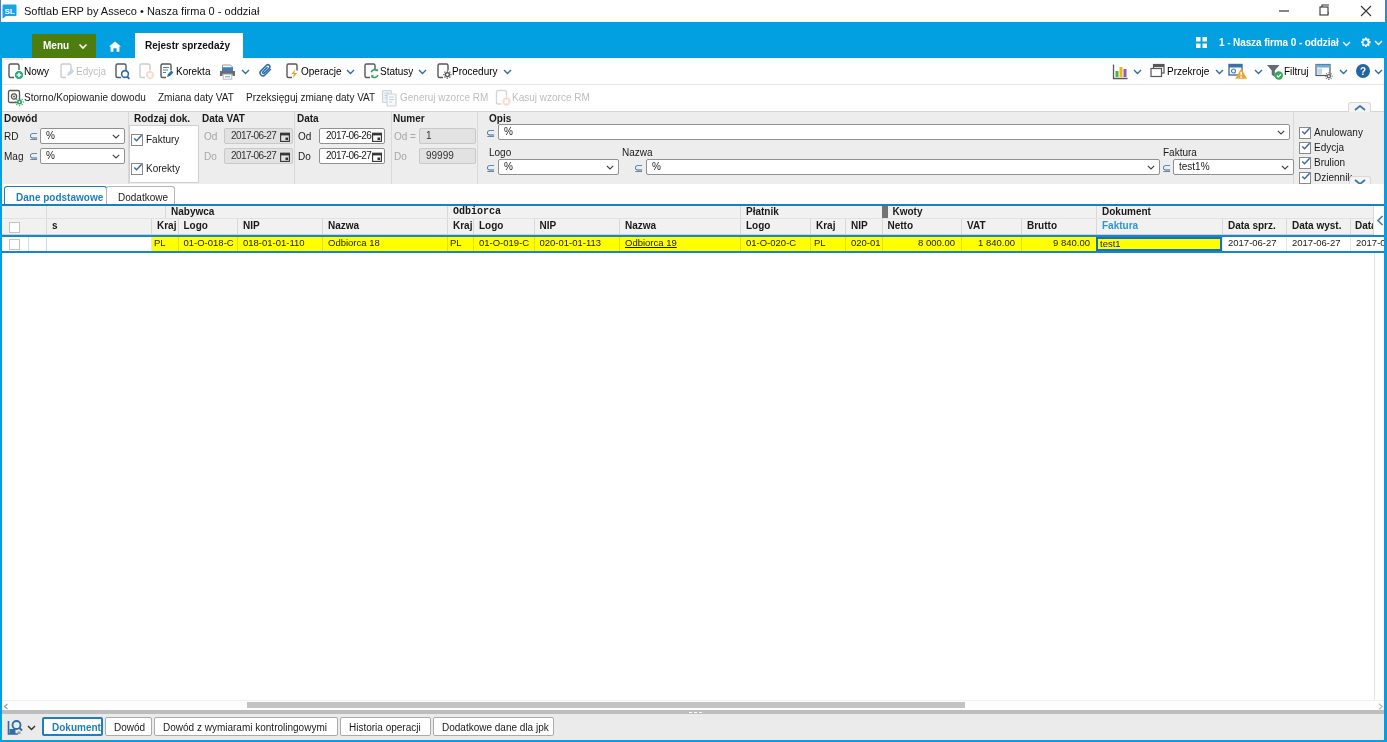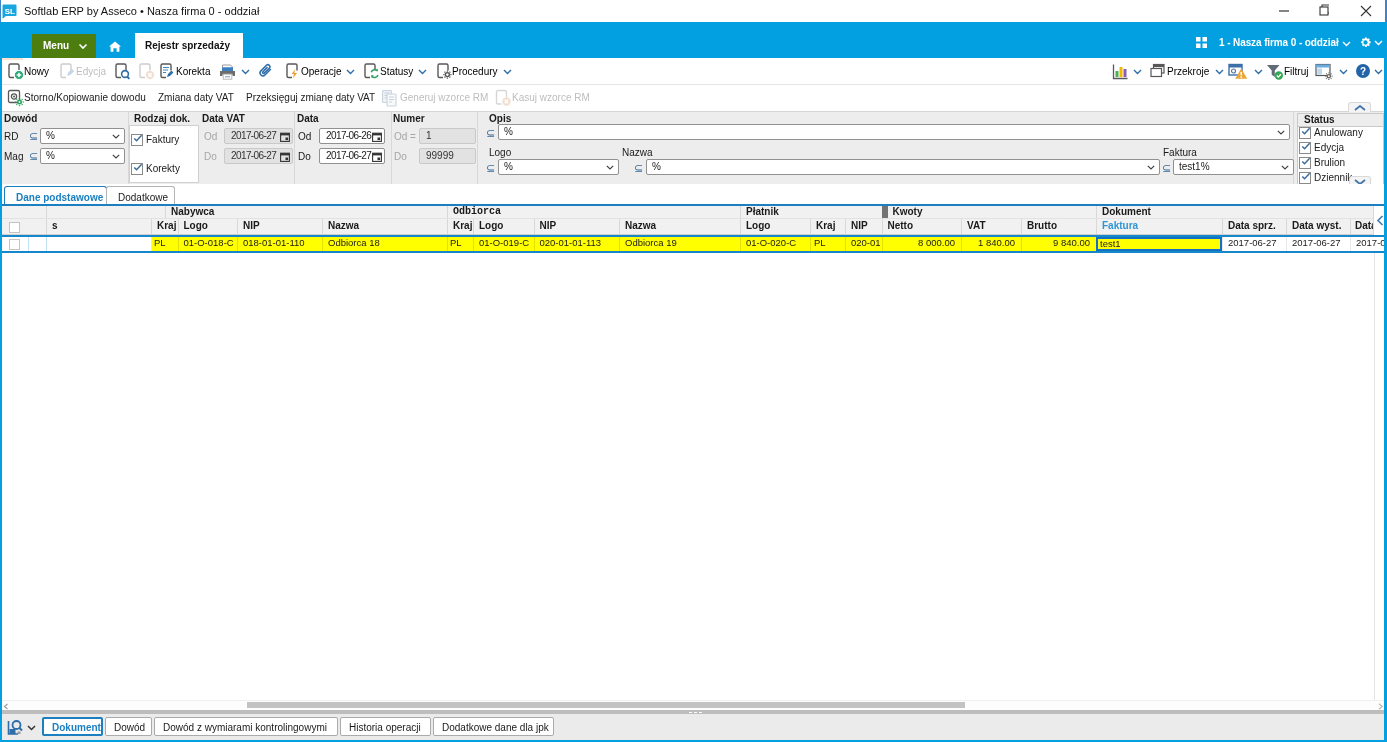--- a/index.html
+++ b/index.html
@@ -346,25 +346,20 @@
       </svg></div>
   <span class="abs nw sub" style="left:634px;top:50px;color:#3a6b9b;">⊆</span>
   <div class="fld abs" style="left:646px;top:47px;width:514px;height:16px;"><span style="margin-left:5px;">%</span><svg class="abs" style="right:4px;top:5px;" width="8" height="5" viewBox="0 0 8 5">
         <path d="M0.8 0.8 L4 4 L7.2 0.8" fill="none" stroke="#444" stroke-width="1.2"></path>
       </svg></div>
   <span class="abs nw sub" style="left:1162px;top:50px;color:#3a6b9b;">⊆</span>
   <div class="fld abs" style="left:1173px;top:47px;width:121px;height:16px;"><span style="margin-left:5px;">test1%</span><svg class="abs" style="right:4px;top:5px;" width="8" height="5" viewBox="0 0 8 5">
         <path d="M0.8 0.8 L4 4 L7.2 0.8" fill="none" stroke="#444" stroke-width="1.2"></path>
       </svg></div>
 
-  <div class="abs" style="left:1297px;top:1px;width:87px;height:72px;background:#fff;border:1px solid #c9c9c9;box-sizing:border-box;">
-    <div class="abs" style="left:0;top:0;width:85px;height:12px;background:#ededed;border-bottom:1px solid #c9c9c9;">
-        <span class="abs b" style="left:6px;top:0px;">Status</span>
-      </div>
-  </div>
   <div class="abs" style="left:1299px;top:15px;width:10px;height:10px;background:#fff;border:1px solid #8a8a8a;"></div>
   <svg class="abs" style="left:1300px;top:14px;" width="11" height="11" viewBox="0 0 12 12">
       <path d="M2.5 6 L5 8.5 L10.5 2.5" fill="none" stroke="#3a6b9b" stroke-width="1.6"></path>
     </svg>
   <span class="abs nw" style="left:1314px;top:15px;">Anulowany</span>
   <div class="abs" style="left:1299px;top:30px;width:10px;height:10px;background:#fff;border:1px solid #8a8a8a;"></div>
   <svg class="abs" style="left:1300px;top:29px;" width="11" height="11" viewBox="0 0 12 12">
       <path d="M2.5 6 L5 8.5 L10.5 2.5" fill="none" stroke="#3a6b9b" stroke-width="1.6"></path>
     </svg>
   <span class="abs nw" style="left:1314px;top:30px;">Edycja</span>
@@ -512,21 +507,21 @@
 <div style="position:absolute;left:447px;top:0;width:26px;height:14px;background:#ffff00;border-left:1px solid #e3e300;box-sizing:border-box;">
       <span style="position:absolute;left:2px;top:0px;white-space:nowrap;">PL</span>
     </div>
 <div style="position:absolute;left:473px;top:0;width:60.5px;height:14px;background:#ffff00;border-left:1px solid #e3e300;box-sizing:border-box;">
       <span style="position:absolute;left:5px;top:0px;white-space:nowrap;">01-O-019-C</span>
     </div>
 <div style="position:absolute;left:533.5px;top:0;width:85.5px;height:14px;background:#ffff00;border-left:1px solid #e3e300;box-sizing:border-box;">
       <span style="position:absolute;left:5px;top:0px;white-space:nowrap;">020-01-01-113</span>
     </div>
 <div style="position:absolute;left:619px;top:0;width:121px;height:14px;background:#ffff00;border-left:1px solid #e3e300;box-sizing:border-box;">
-      <span style="position:absolute;left:5px;top:0px;white-space:nowrap;">Odbiorca 19</span>
+      <span style="position:absolute;left:5px;top:0px;white-space:nowrap;text-decoration:underline;">Odbiorca 19</span>
     </div>
 <div style="position:absolute;left:740px;top:0;width:70px;height:14px;background:#ffff00;border-left:1px solid #e3e300;box-sizing:border-box;">
       <span style="position:absolute;left:5px;top:0px;white-space:nowrap;">01-O-020-C</span>
     </div>
 <div style="position:absolute;left:810px;top:0;width:35px;height:14px;background:#ffff00;border-left:1px solid #e3e300;box-sizing:border-box;">
       <span style="position:absolute;left:3px;top:0px;white-space:nowrap;">PL</span>
     </div>
 <div style="position:absolute;left:845px;top:0;width:36.5px;height:14px;background:#ffff00;border-left:1px solid #e3e300;box-sizing:border-box;">
       <span style="position:absolute;left:5px;top:0px;white-space:nowrap;">020-01</span>
     </div>

